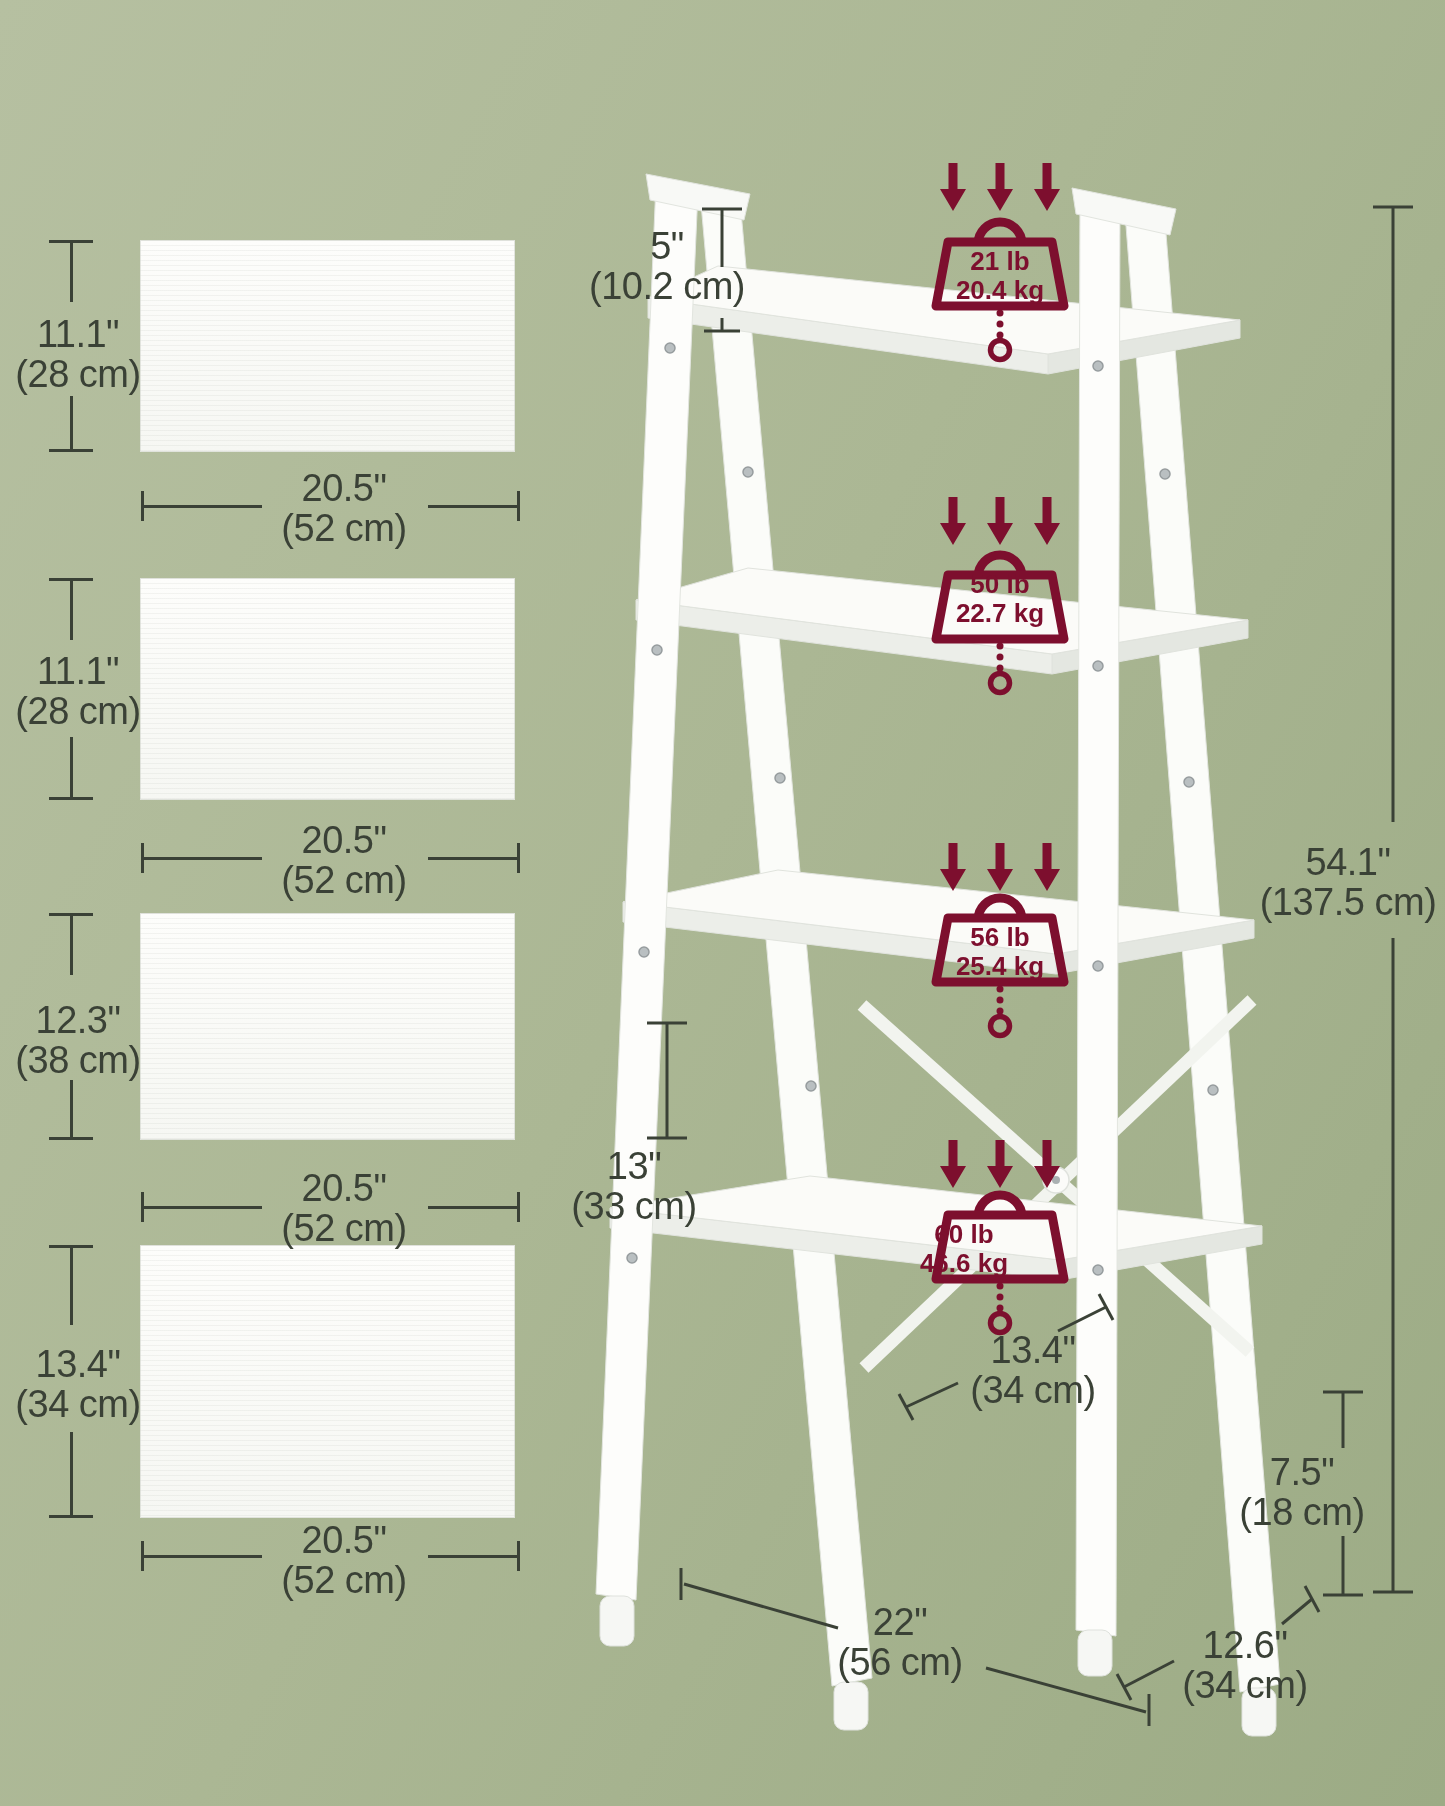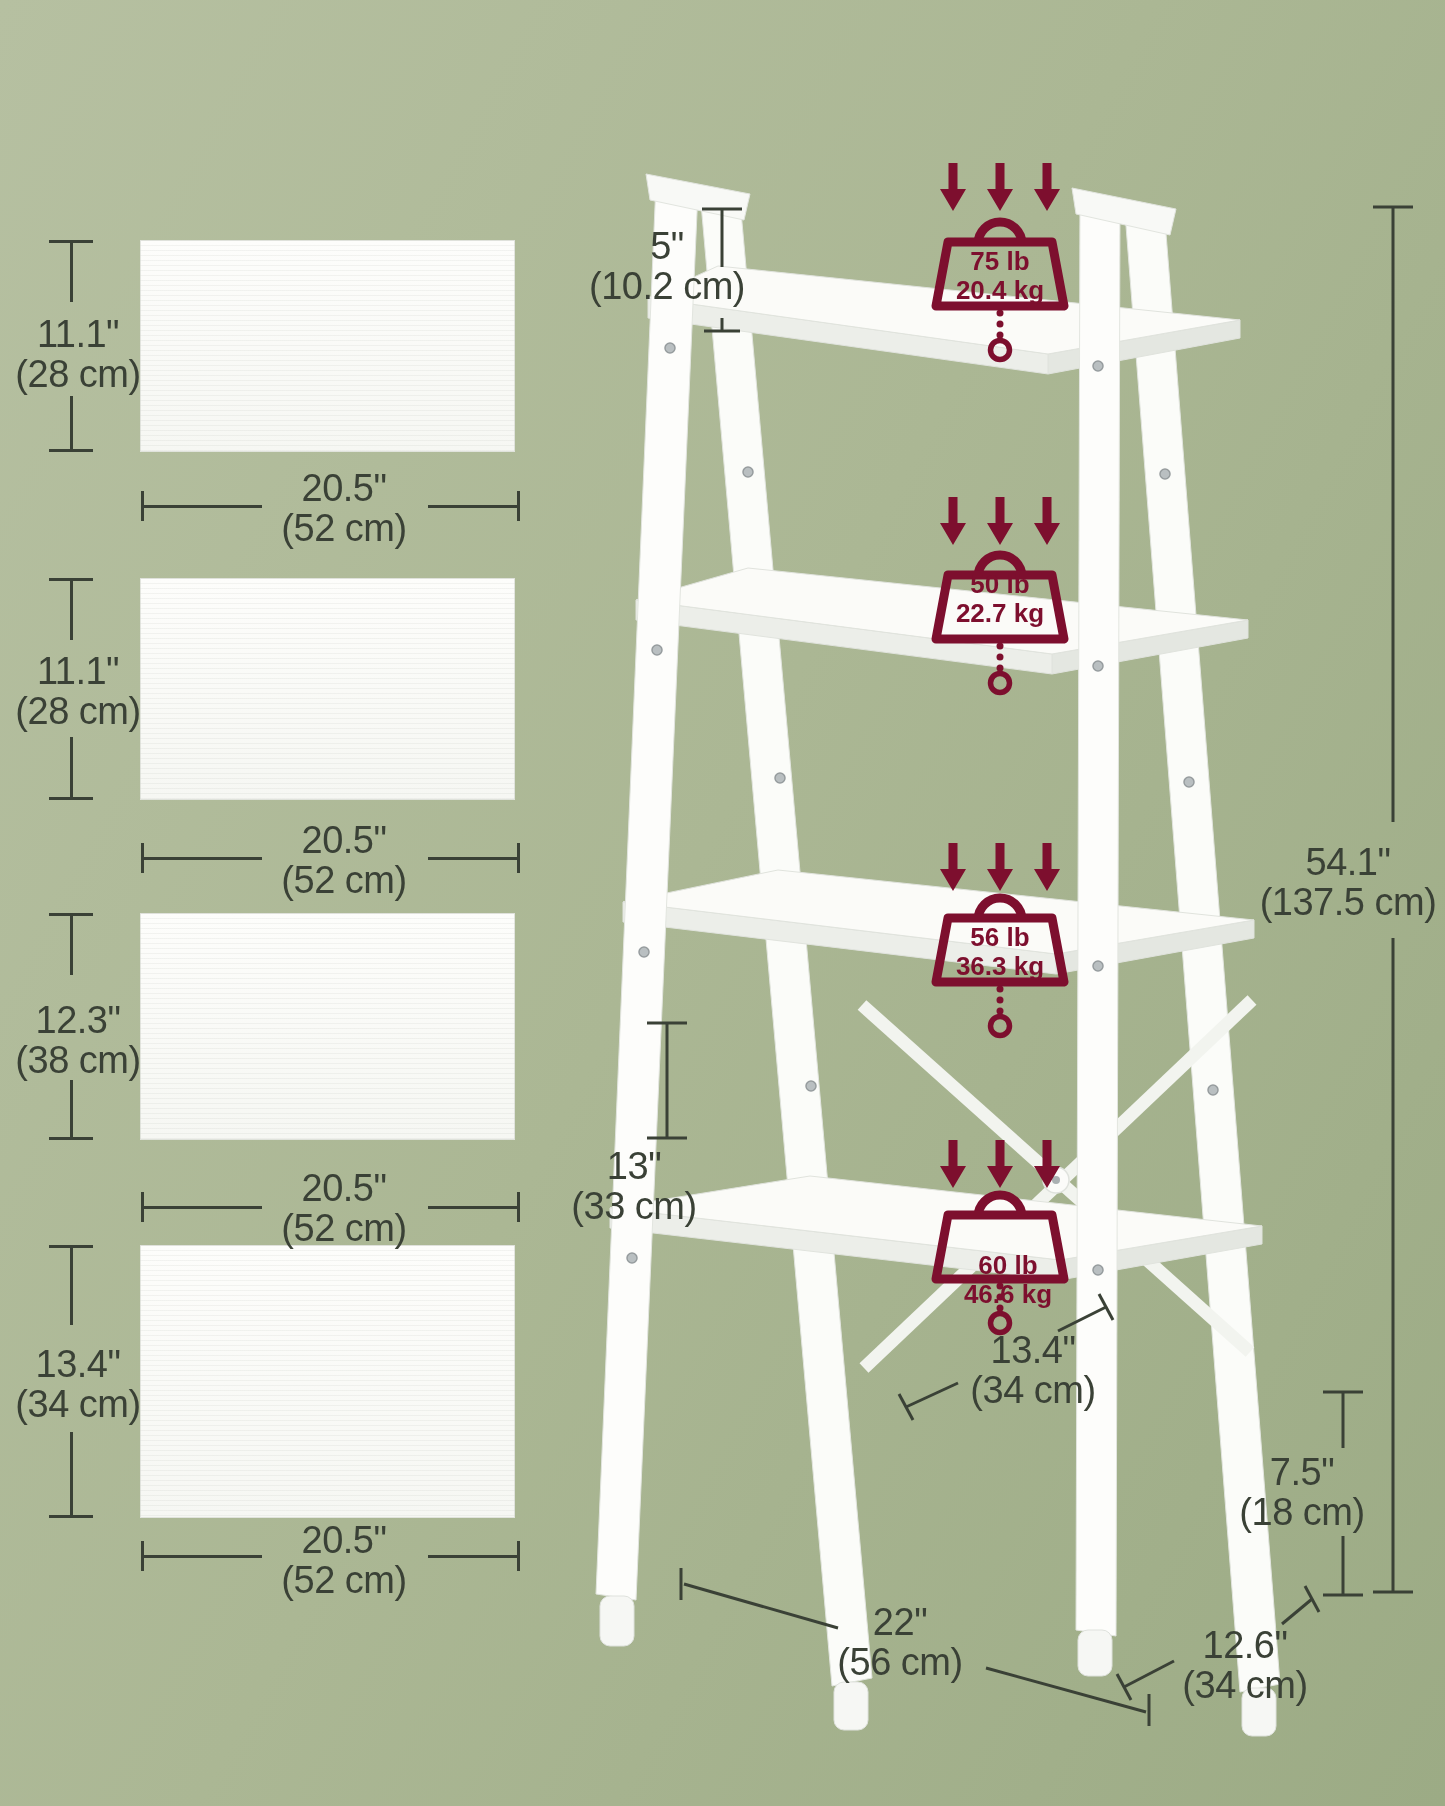--- a/index.html
+++ b/index.html
@@ -330,29 +330,29 @@
     <div>22"</div>
     <div>(56 cm)</div>
   </div>
 
   <div class="dim-label" style="left:1245px;top:1625px;">
     <div>12.6"</div>
     <div>(34 cm)</div>
   </div>
 
   <div class="badge-label" style="left:1000px;top:247px;">
-    <div>75 lb</div>
+    <div>21 lb</div>
     <div>20.4 kg</div>
   </div>
   <div class="badge-label" style="left:1000px;top:570px;">
     <div>50 lb</div>
     <div>22.7 kg</div>
   </div>
   <div class="badge-label" style="left:1000px;top:923px;text-align:center;">
     <div>56 lb</div>
-    <div>36.3 kg</div>
-  </div>
-  <div class="badge-label" style="left:1008px;top:1220px;margin-top:31px;">
+    <div>25.4 kg</div>
+  </div>
+  <div class="badge-label" style="left:964px;top:1220px;">
     <div>60 lb</div>
     <div>46.6 kg</div>
   </div>
 
 </div>
 
 </body></html>

